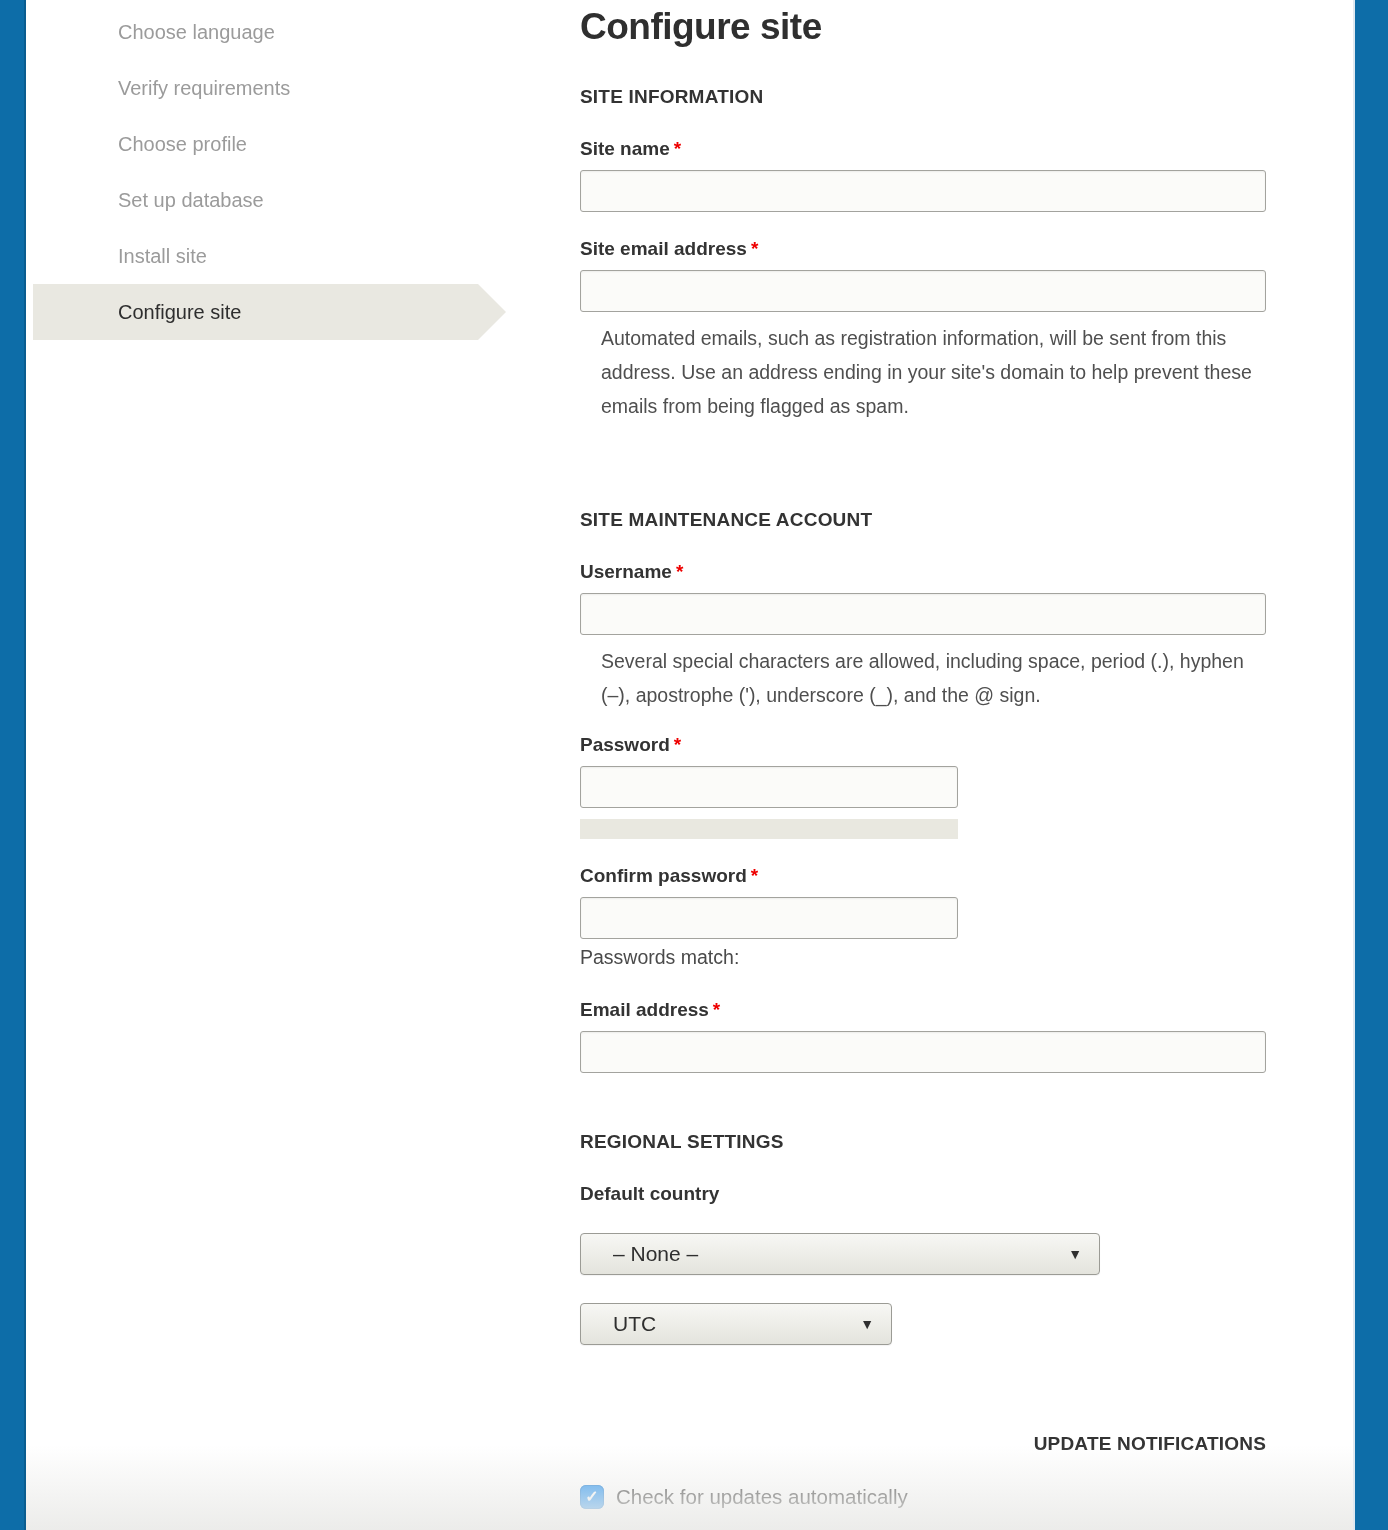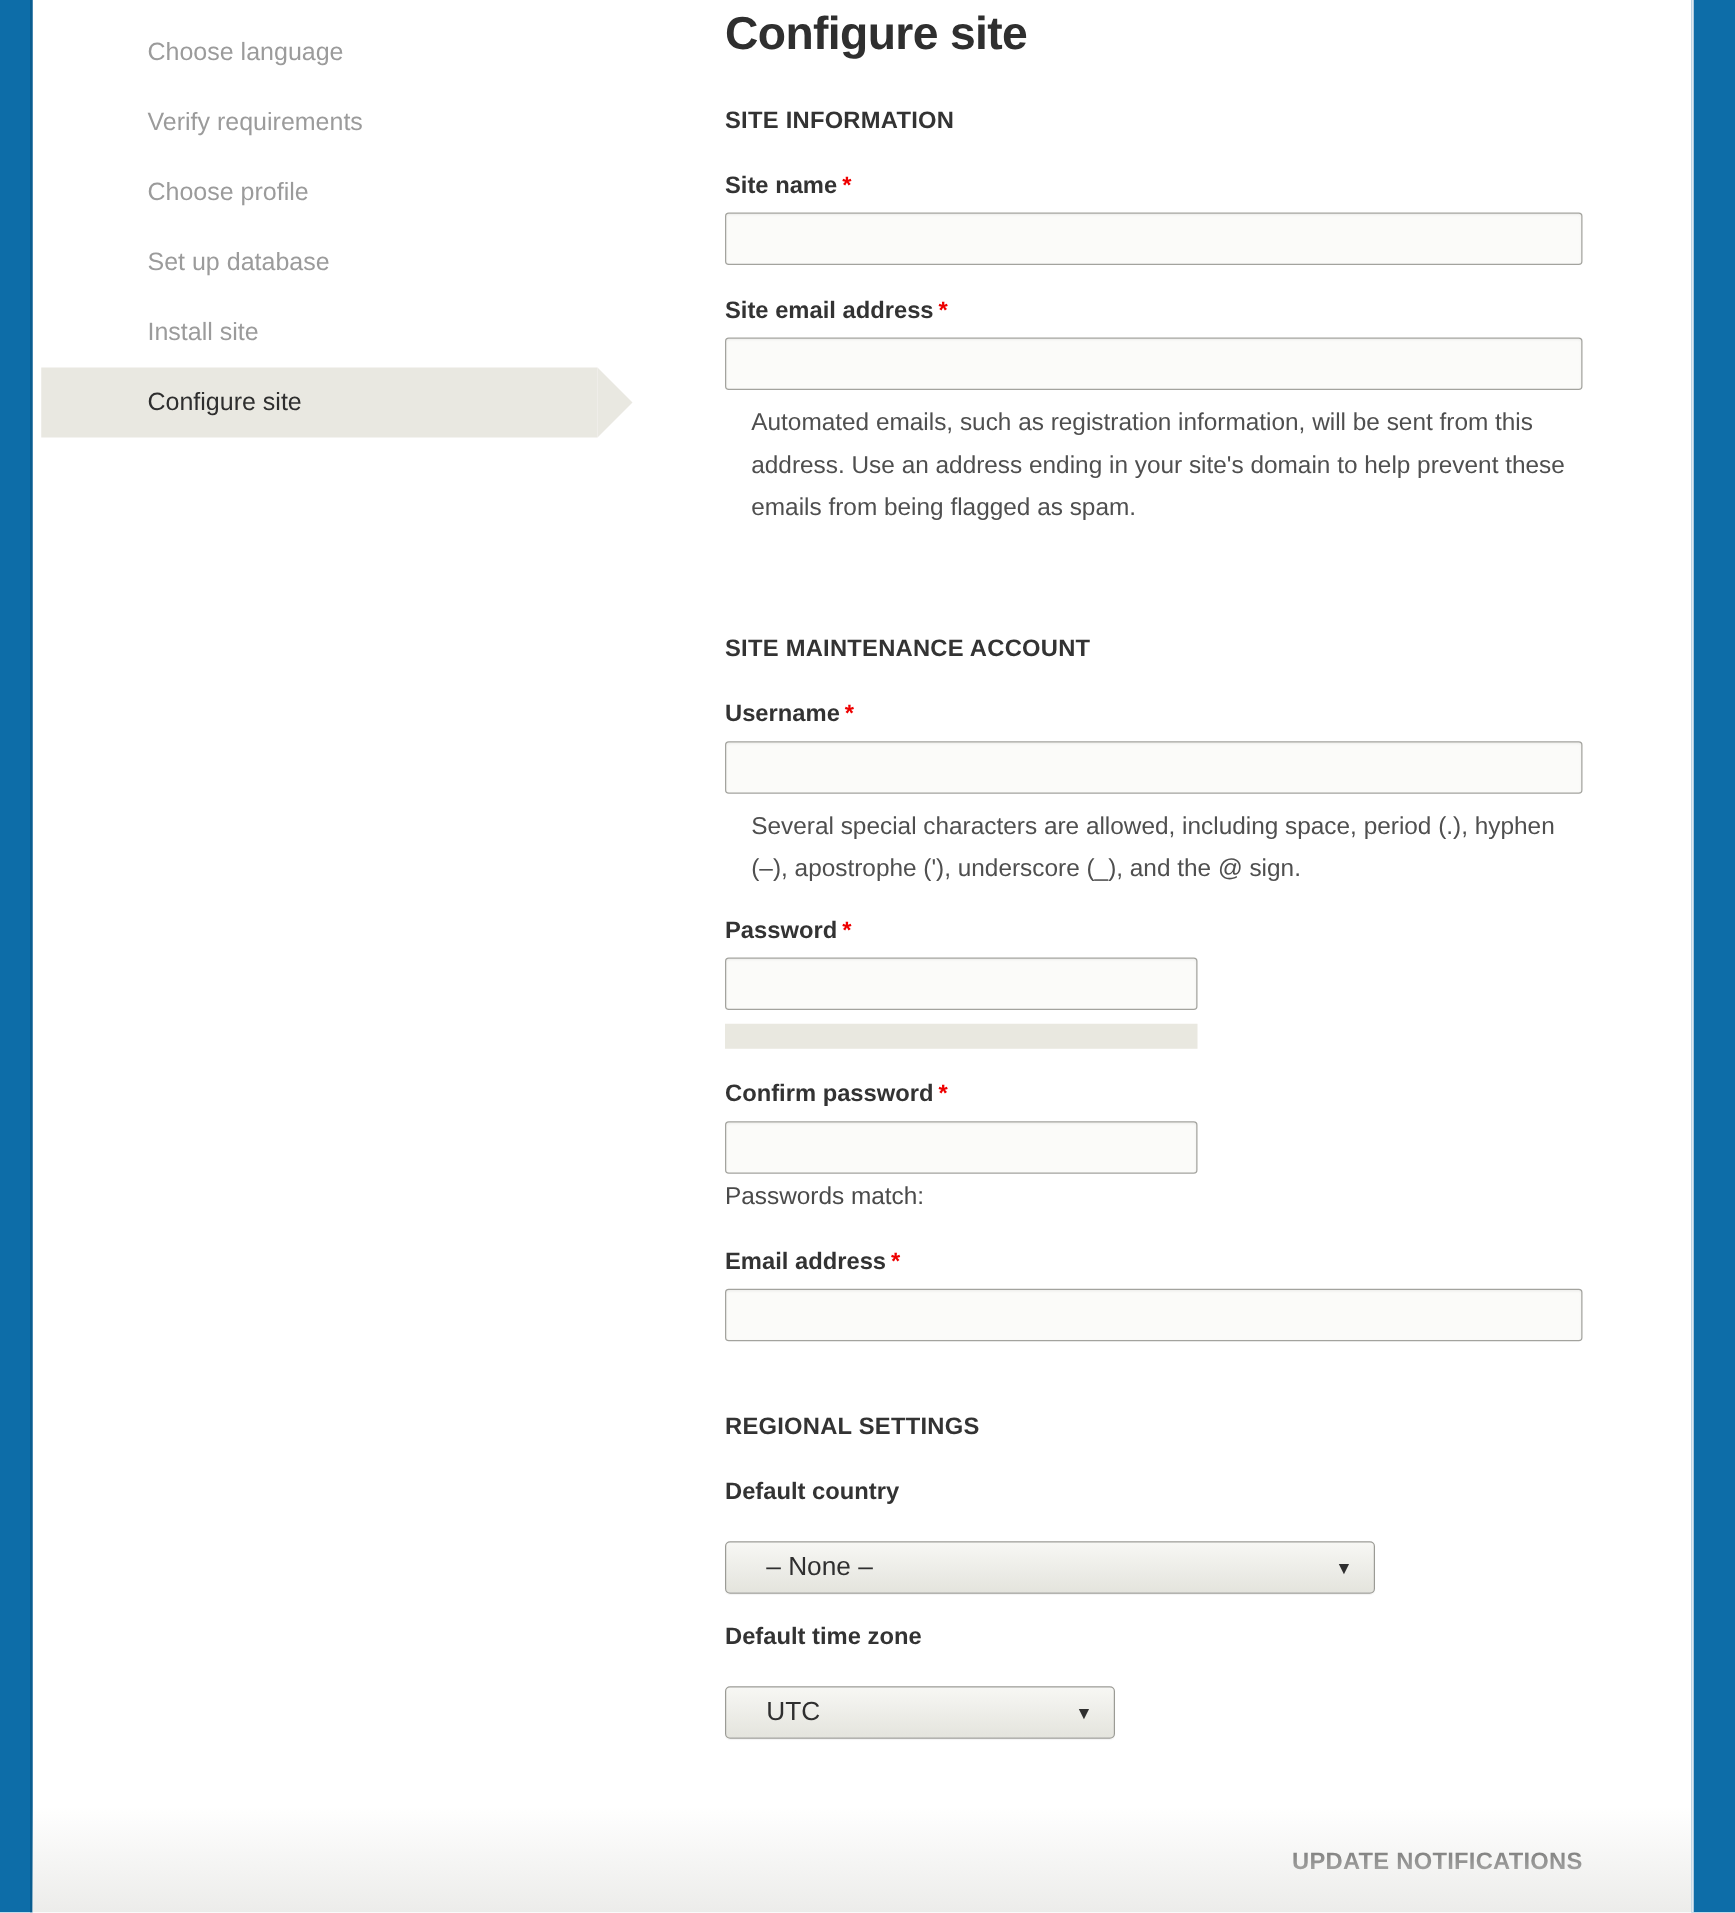--- a/index.html
+++ b/index.html
@@ -14,21 +14,21 @@
 
   
   .frame-bar { position: absolute; top: 0; bottom: 0; background: #0d6da8; }
   .frame-bar.left  { left: 0; width: 26px; border-right: 2px solid #0a5d90; }
   .frame-bar.right { right: 0; width: 35px; border-left: 2px solid #dfe9f1; }
 
   
   .sidebar {
     position: absolute; left: 26px; top: 0; width: 540px;
   }
-  .steps { list-style: none; padding-top: 14px; }
+  .steps { list-style: none; padding-top: 4px; }
   .step {
     height: 56px; line-height: 56px;
     padding-left: 92px;
     font-size: 20px;
     color: #9b9b9b;
     white-space: nowrap;
   }
   .step.active {
     position: relative;
     margin-left: 7px;
@@ -234,21 +234,20 @@
   <input type="text" class="text-input" value="" style="">
 
   <div class="section-heading mt-58">REGIONAL SETTINGS</div>
 
   <div class="field-label mt-30">Default country</div>
   <div class="select country">
     <span>– None –</span>
     <span class="arrow">▼</span>
   </div>
 
-  <div class="field-label mt-24">Default time zone</div>
   <div class="select tz">
     <span>UTC</span>
     <span class="arrow">▼</span>
   </div>
 
   <div class="section-heading mt-56">UPDATE NOTIFICATIONS</div>
 
   <div class="check-row mt-30">
     <span class="checkbox">✓</span>
     <span class="check-label">Check for updates automatically</span>

